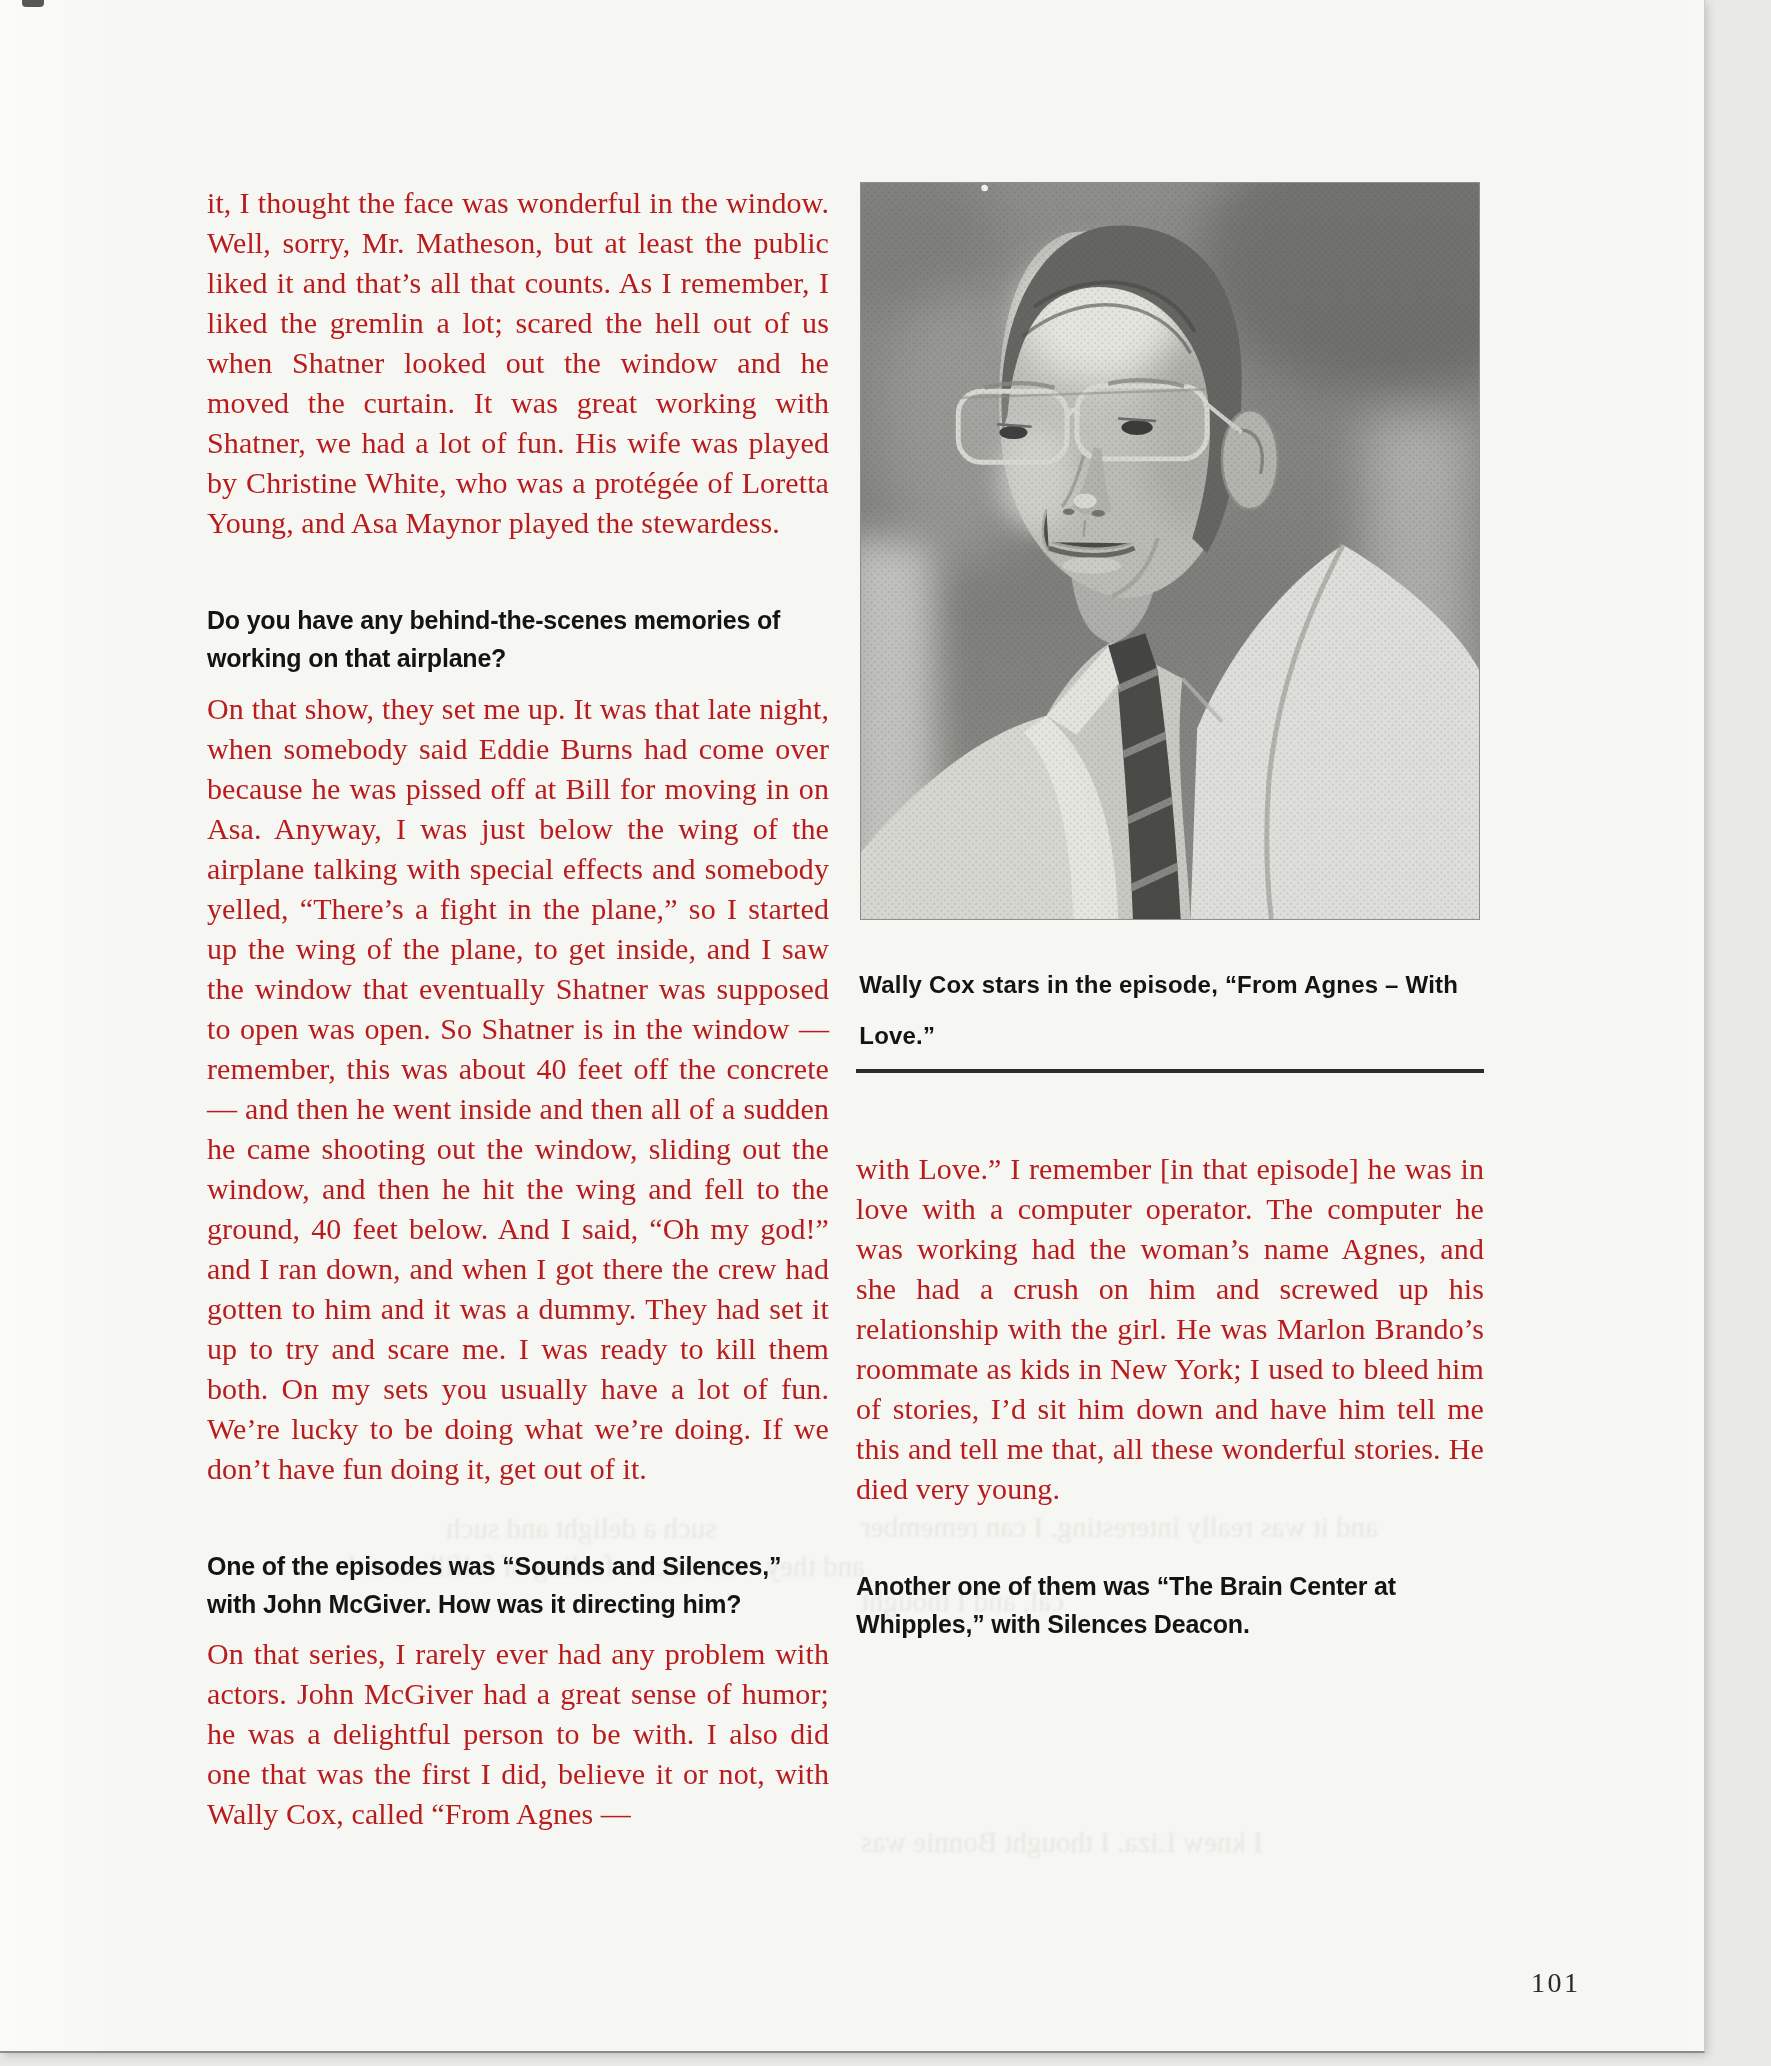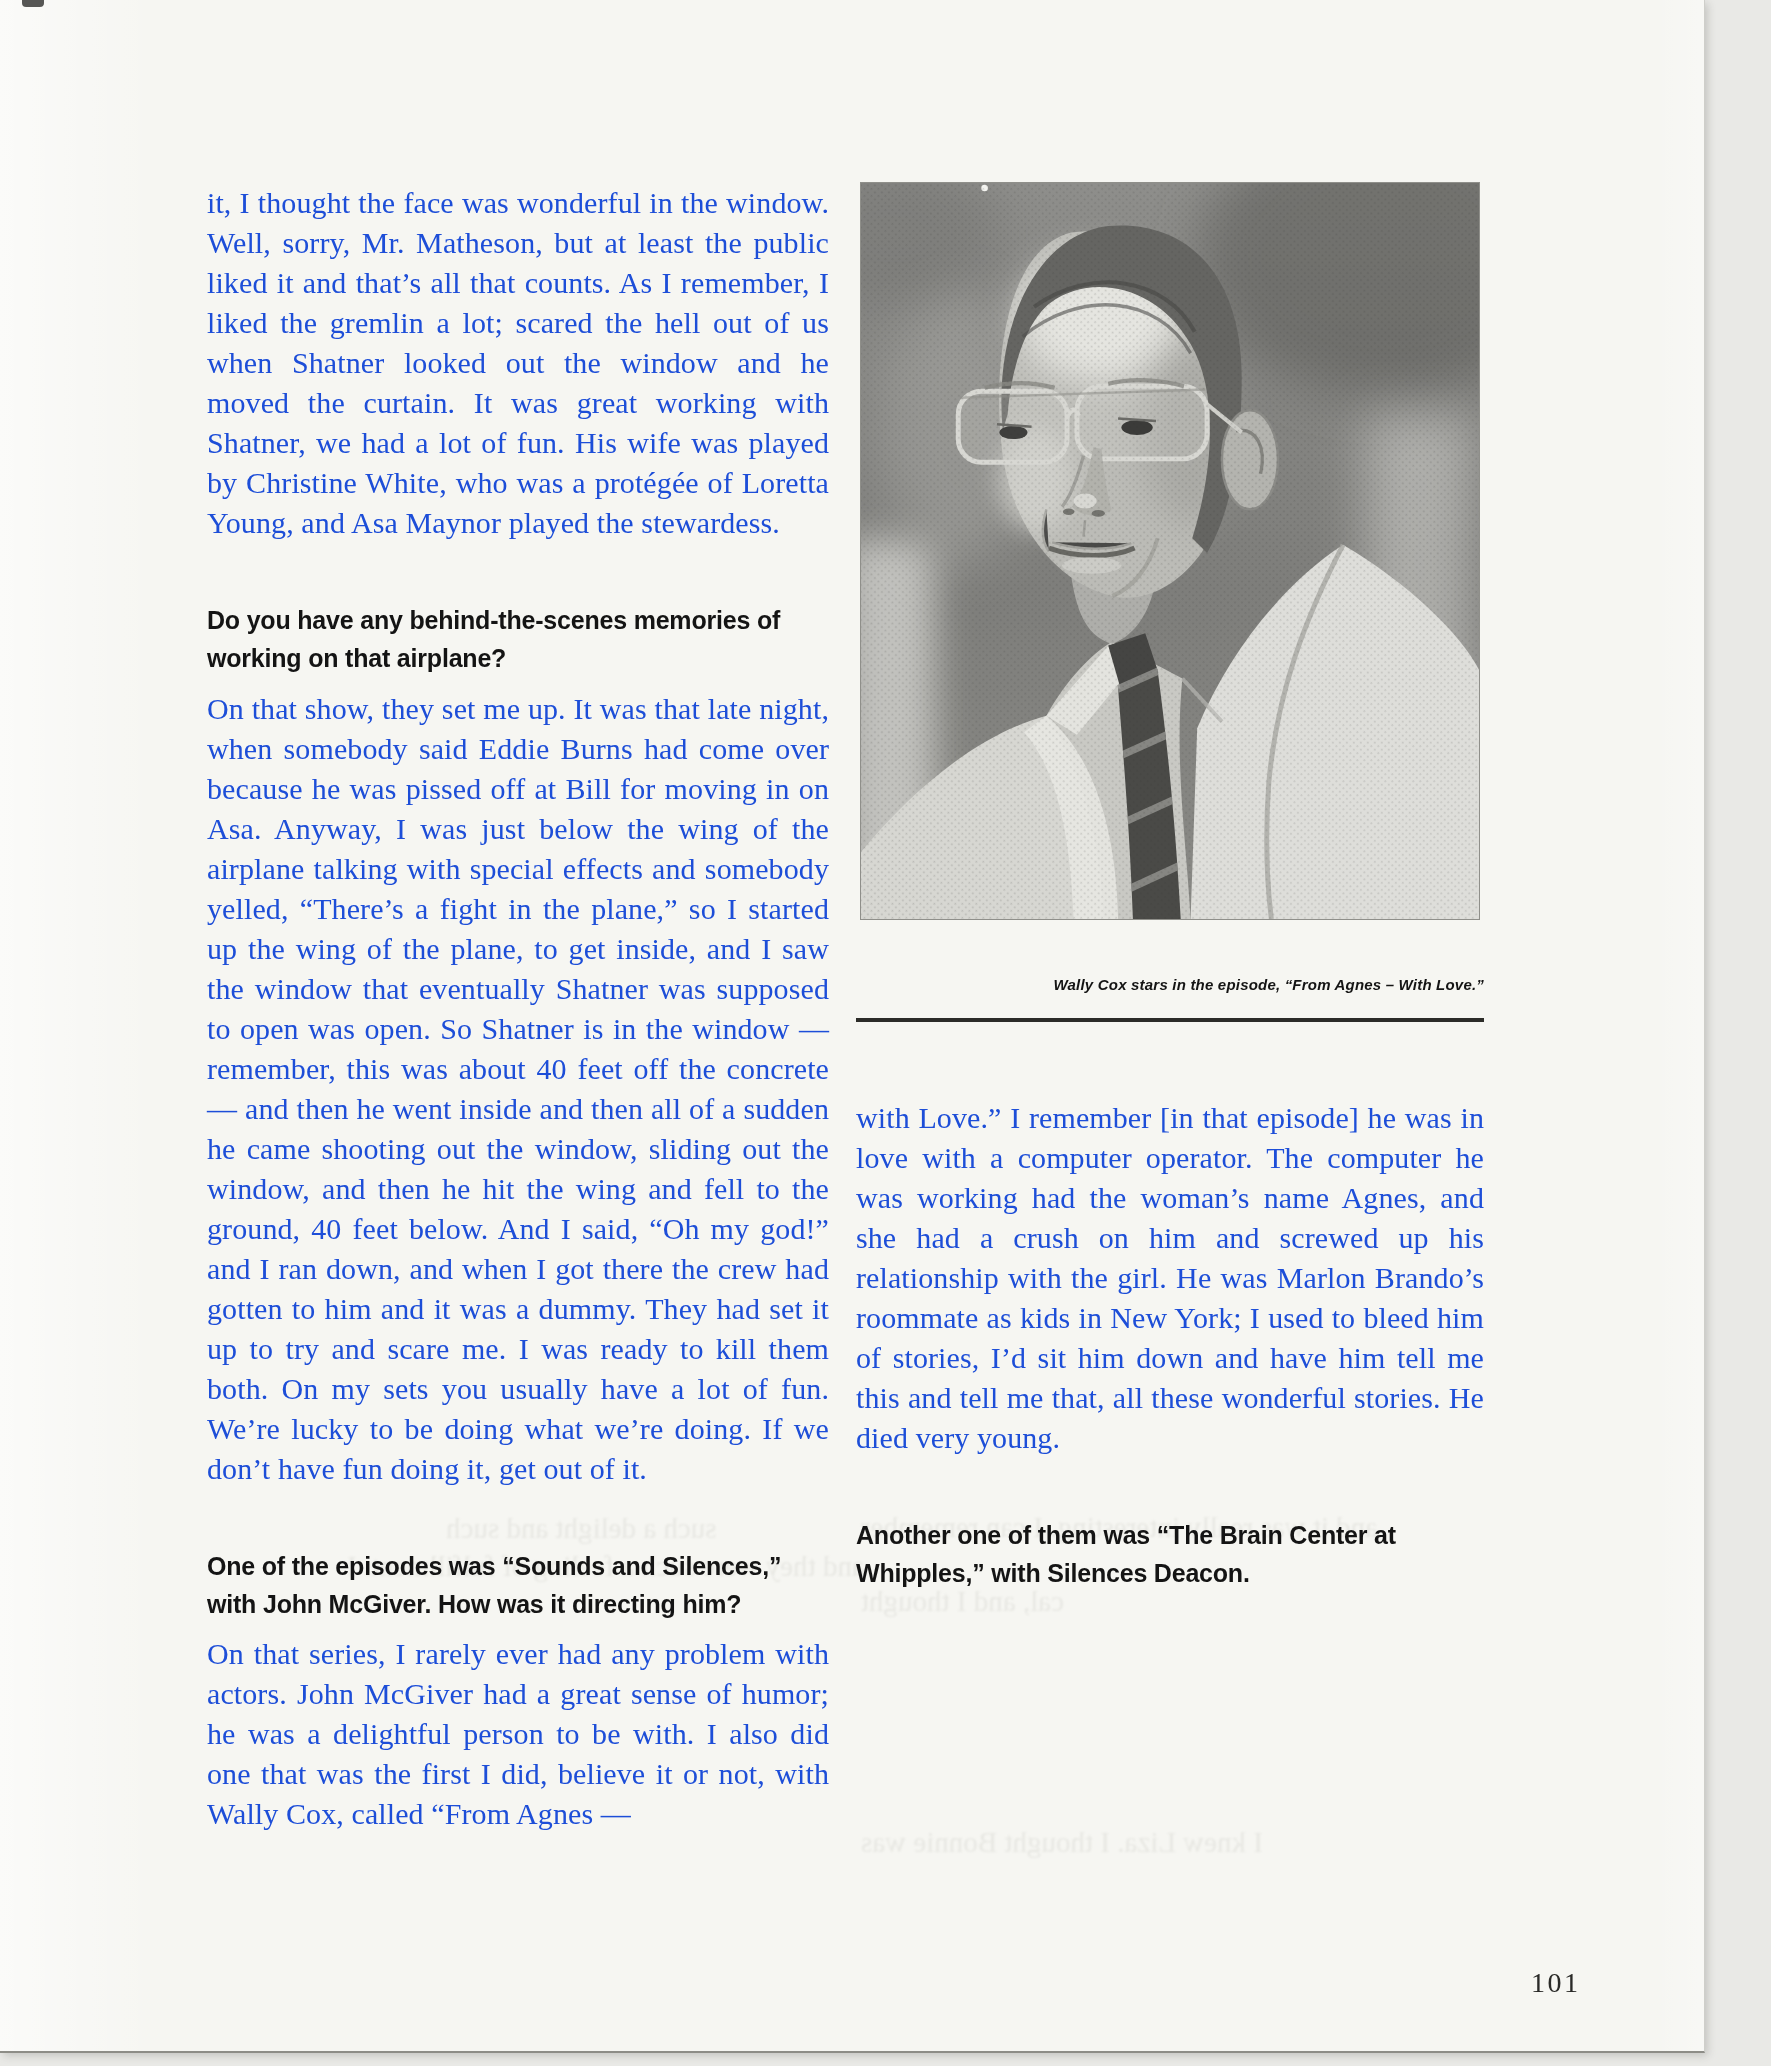--- a/index.html
+++ b/index.html
@@ -25,40 +25,40 @@
   .corner-mark {
     position:absolute; left:22px; top:0; width:22px; height:7.4px;
     background:#2e2e2c; border-radius:0 0 4.1px 4.1px; opacity:.8;
   }
   .col { position:absolute; top:183px; }
   .col-left  { left:207px;  width:622px; }
   .col-right { left:856px; width:628px; }
 
   .body-text {
     font-size:30px; line-height:40px; text-align:justify;
-    color:#1d4ed8; margin:0; letter-spacing:0.1px;
+    color:#b91c1c; margin:0; letter-spacing:0.1px;
   }
   .question {
     font-family:"Liberation Sans", sans-serif; font-weight:bold;
     font-size:25px; line-height:38px; color:#141414;
     letter-spacing:-0.2px; margin:58px 0 11.6px; text-align:left;
   }
   .answer-first { margin-top:0; }
 
   .photo-figure {
     margin:0 0 0 5px; width:618px; height:736px;
     outline:0.8px solid #8f8f8a; position:relative; overflow:hidden;
     background:#848481;
   }
   .photo-figure svg { display:block; width:100%; height:100%; }
 
   .caption {
     font-family:"Liberation Sans", sans-serif; font-weight:bold;
-    font-size:15px; line-height:51px; color:#141414;
-    letter-spacing:0.2px; margin:40px 0 0 3.3px; text-align:right;font-style:italic;
+    font-size:24px; line-height:51px; color:#141414;
+    letter-spacing:0.2px; margin:40px 0 0 3.3px; text-align:left;
   }
   .rule { height:3.3px; background:#2c2c29; border:0; margin:8.3px 0 0; width:100%; }
   .cont-para { margin-top:76px; }
 
   .page-number {
     position:absolute; left:1523px; top:1967px;
     font-size:28px; color:#2a2a28; letter-spacing:2.5px;margin-left:8px;
   }
 
   .bleed {

